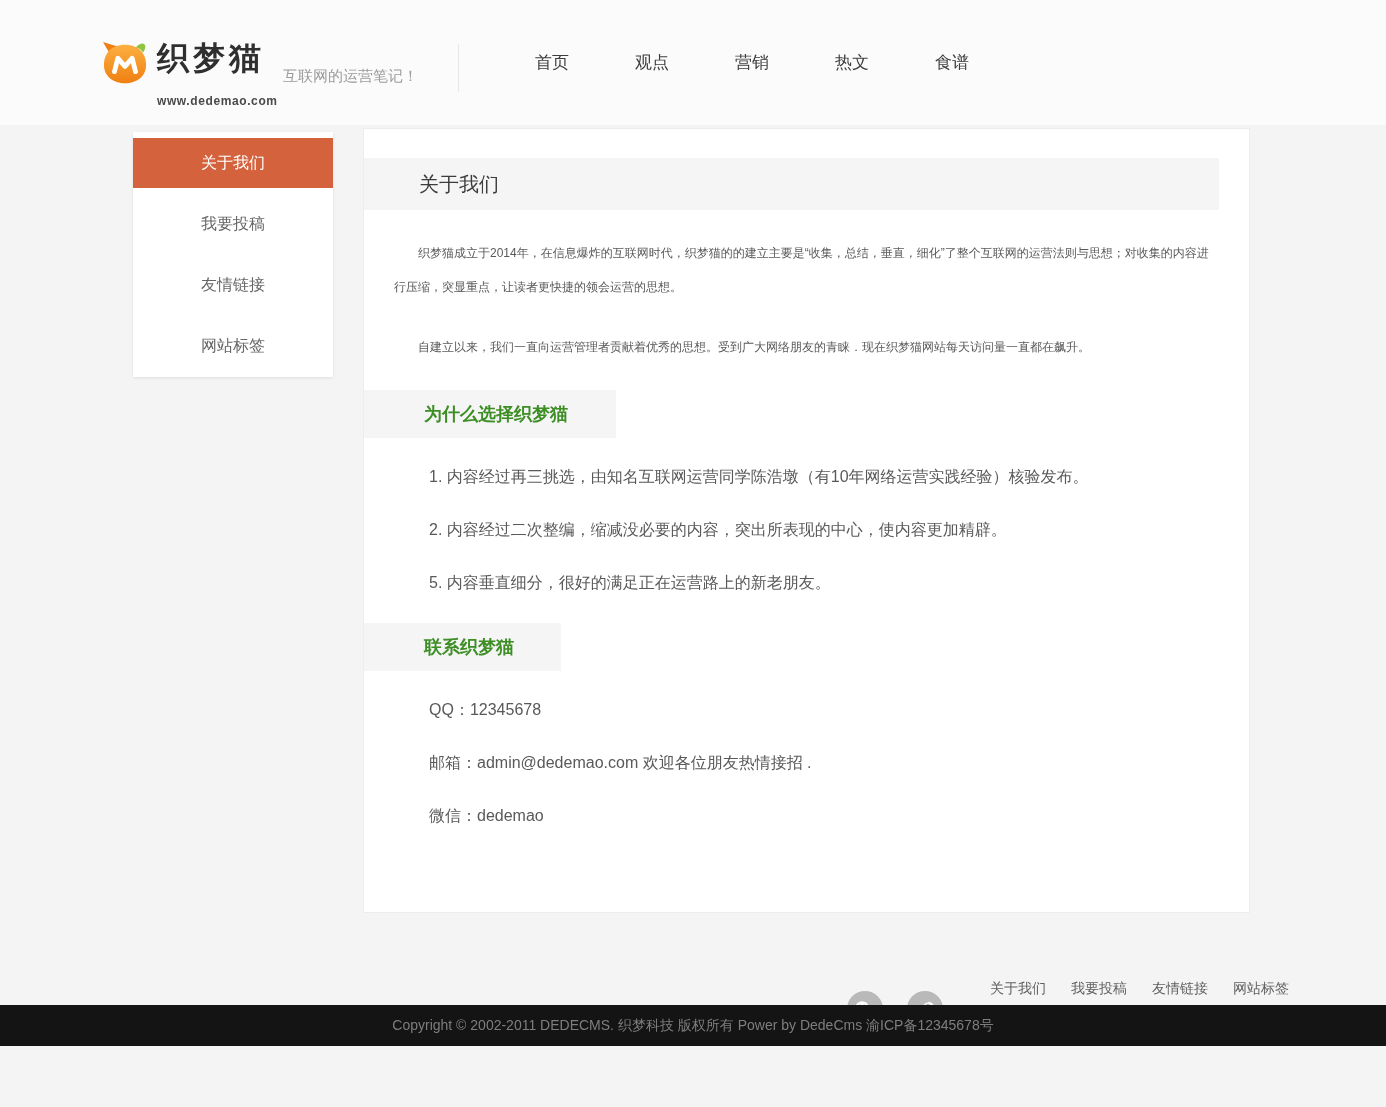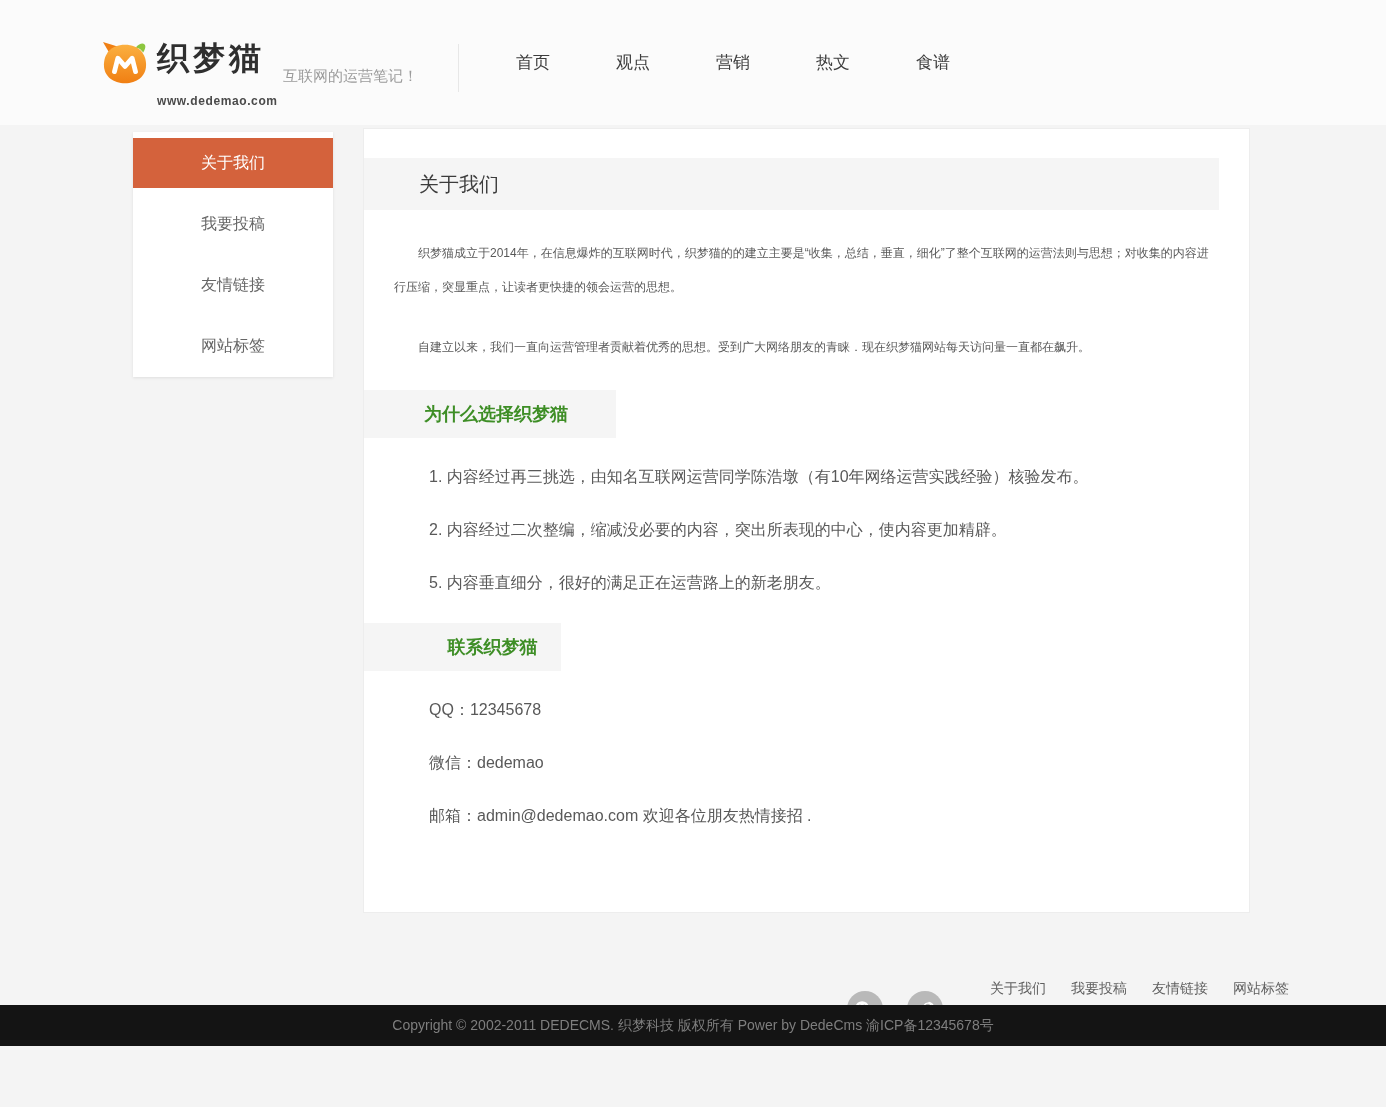--- a/index.html
+++ b/index.html
@@ -14,41 +14,41 @@
 
   
   .header { position:absolute; top:0; left:0; width:1386px; height:125px; background:#fbfbfb; }
   .logo { position:absolute; left:100px; top:40px; display:flex; align-items:flex-start; gap:7px; cursor:pointer; }
   .logo svg { width:50px; height:46px; display:block; }
   .logo-text { display:flex; flex-direction:column; margin-top:2px; }
   .site-name { font-size:32px; font-weight:bold; color:#2f2f2f; letter-spacing:4px; line-height:1.05; }
   .site-url  { font-size:12px; font-weight:bold; color:#4a4a4a; letter-spacing:0.6px; margin-top:18px; }
   .tagline { position:absolute; left:283px; top:67px; font-size:15px; color:#9b9b9b; }
   .header-divider { position:absolute; left:458px; top:44px; width:1px; height:48px; background:#e7e7e7; }
-  .nav { position:absolute; left:483px; top:0; height:125px; display:flex; align-items:center; }
+  .nav { position:absolute; left:502px; top:0; height:125px; display:flex; align-items:center; }
   .nav a { display:block; padding:8px 33px; font-size:17px; color:#3d3d3d; }
 
   
   .sidebar { position:absolute; left:133px; top:132px; width:200px; background:#ffffff;
              padding:6px 0; box-shadow:0 1px 3px rgba(0,0,0,0.09); }
   .side-item { height:50px; line-height:50px; text-align:center; font-size:16px;
                color:#666666; margin-bottom:11px; cursor:pointer; }
   .side-item:last-child { margin-bottom:0; }
   .side-item.active { background:#d4623c; color:#ffffff; }
 
   
   .main { position:absolute; left:363px; top:128px; width:887px; min-height:785px;
           background:#ffffff; border:1px solid #ededed; padding-bottom:70px; }
   .title-band { margin:29px 30px 0 0; height:52px; line-height:52px; background:#f5f5f5;
                 padding-left:55px; font-size:20px; color:#3c3c3c; }
   .para { margin:26px 30px 0; font-size:12px; line-height:34px; color:#595959; text-indent:2em; }
   .green-head { margin-top:26px; height:48px; line-height:48px; background:#f5f5f5;
                 padding-left:60px; font-size:18px; font-weight:bold; color:#3e8e26; }
   .green-head.wide   { width:252px; }
-  .green-head.narrow { width:197px;text-align:center; }
+  .green-head.narrow { width:197px; }
   .item-line { margin:25px 30px 0 65px; font-size:16px; color:#595959; line-height:28px; }
 
   
   .footer-social { position:absolute; left:847px; top:991px; display:flex; gap:24px; }
   .social-circle { width:36px; height:36px; border-radius:50%; background:#b9b9b9;
                    display:flex; align-items:center; justify-content:center; cursor:pointer; }
   .social-circle svg { width:26px; height:26px; display:block; }
   .footer-links { position:absolute; left:990px; top:980px; width:299px; }
   .links-row { display:flex; justify-content:space-between; }
   .links-row a { font-size:14px; color:#5f5f5f; }
@@ -106,22 +106,22 @@
   <p class="para">织梦猫成立于2014年，在信息爆炸的互联网时代，织梦猫的的建立主要是“收集，总结，垂直，细化”了整个互联网的运营法则与思想；对收集的内容进行压缩，突显重点，让读者更快捷的领会运营的思想。</p>
   <p class="para">自建立以来，我们一直向运营管理者贡献着优秀的思想。受到广大网络朋友的青睐．现在织梦猫网站每天访问量一直都在飙升。</p>
 
   <div class="green-head wide">为什么选择织梦猫</div>
   <p class="item-line">1. 内容经过再三挑选，由知名互联网运营同学陈浩墩（有10年网络运营实践经验）核验发布。</p>
   <p class="item-line">2. 内容经过二次整编，缩减没必要的内容，突出所表现的中心，使内容更加精辟。</p>
   <p class="item-line">5. 内容垂直细分，很好的满足正在运营路上的新老朋友。</p>
 
   <div class="green-head narrow">联系织梦猫</div>
   <p class="item-line">QQ：12345678</p>
+  <p class="item-line">邮箱：admin@dedemao.com 欢迎各位朋友热情接招 .</p>
   <p class="item-line">微信：dedemao</p>
-  <p class="item-line">邮箱：admin@dedemao.com 欢迎各位朋友热情接招 .</p>
 </section>
 
 <div class="footer-social">
   <a class="social-circle">
     <svg viewBox="0 0 36 36">
       <ellipse cx="14" cy="14.5" rx="8.8" ry="7.2" fill="#ffffff"></ellipse>
       <path d="M9 20.5 L8 24 L12 21.5 Z" fill="#ffffff"></path>
       <circle cx="11" cy="13" r="1.3" fill="#b9b9b9"></circle>
       <circle cx="17" cy="13" r="1.3" fill="#b9b9b9"></circle>
       <ellipse cx="24.5" cy="21.5" rx="6.4" ry="5.3" fill="#ffffff"></ellipse>

